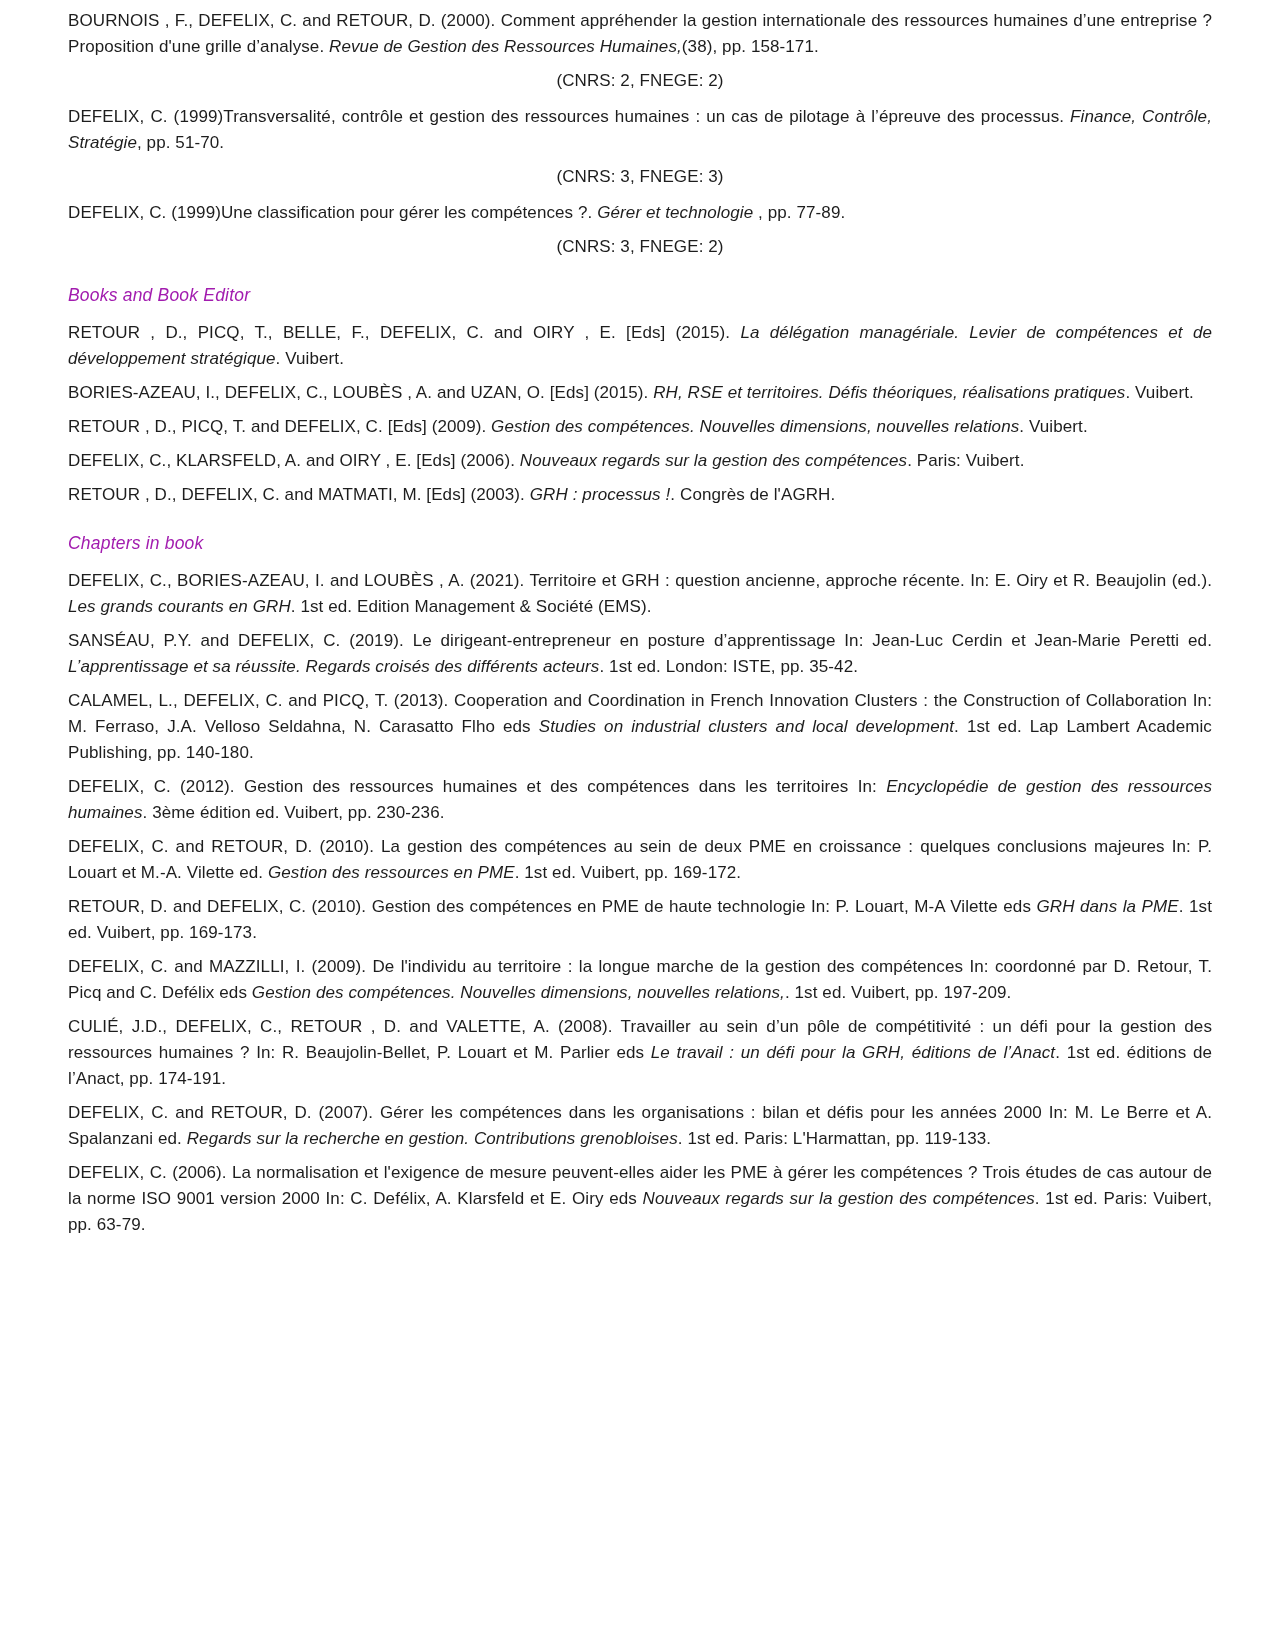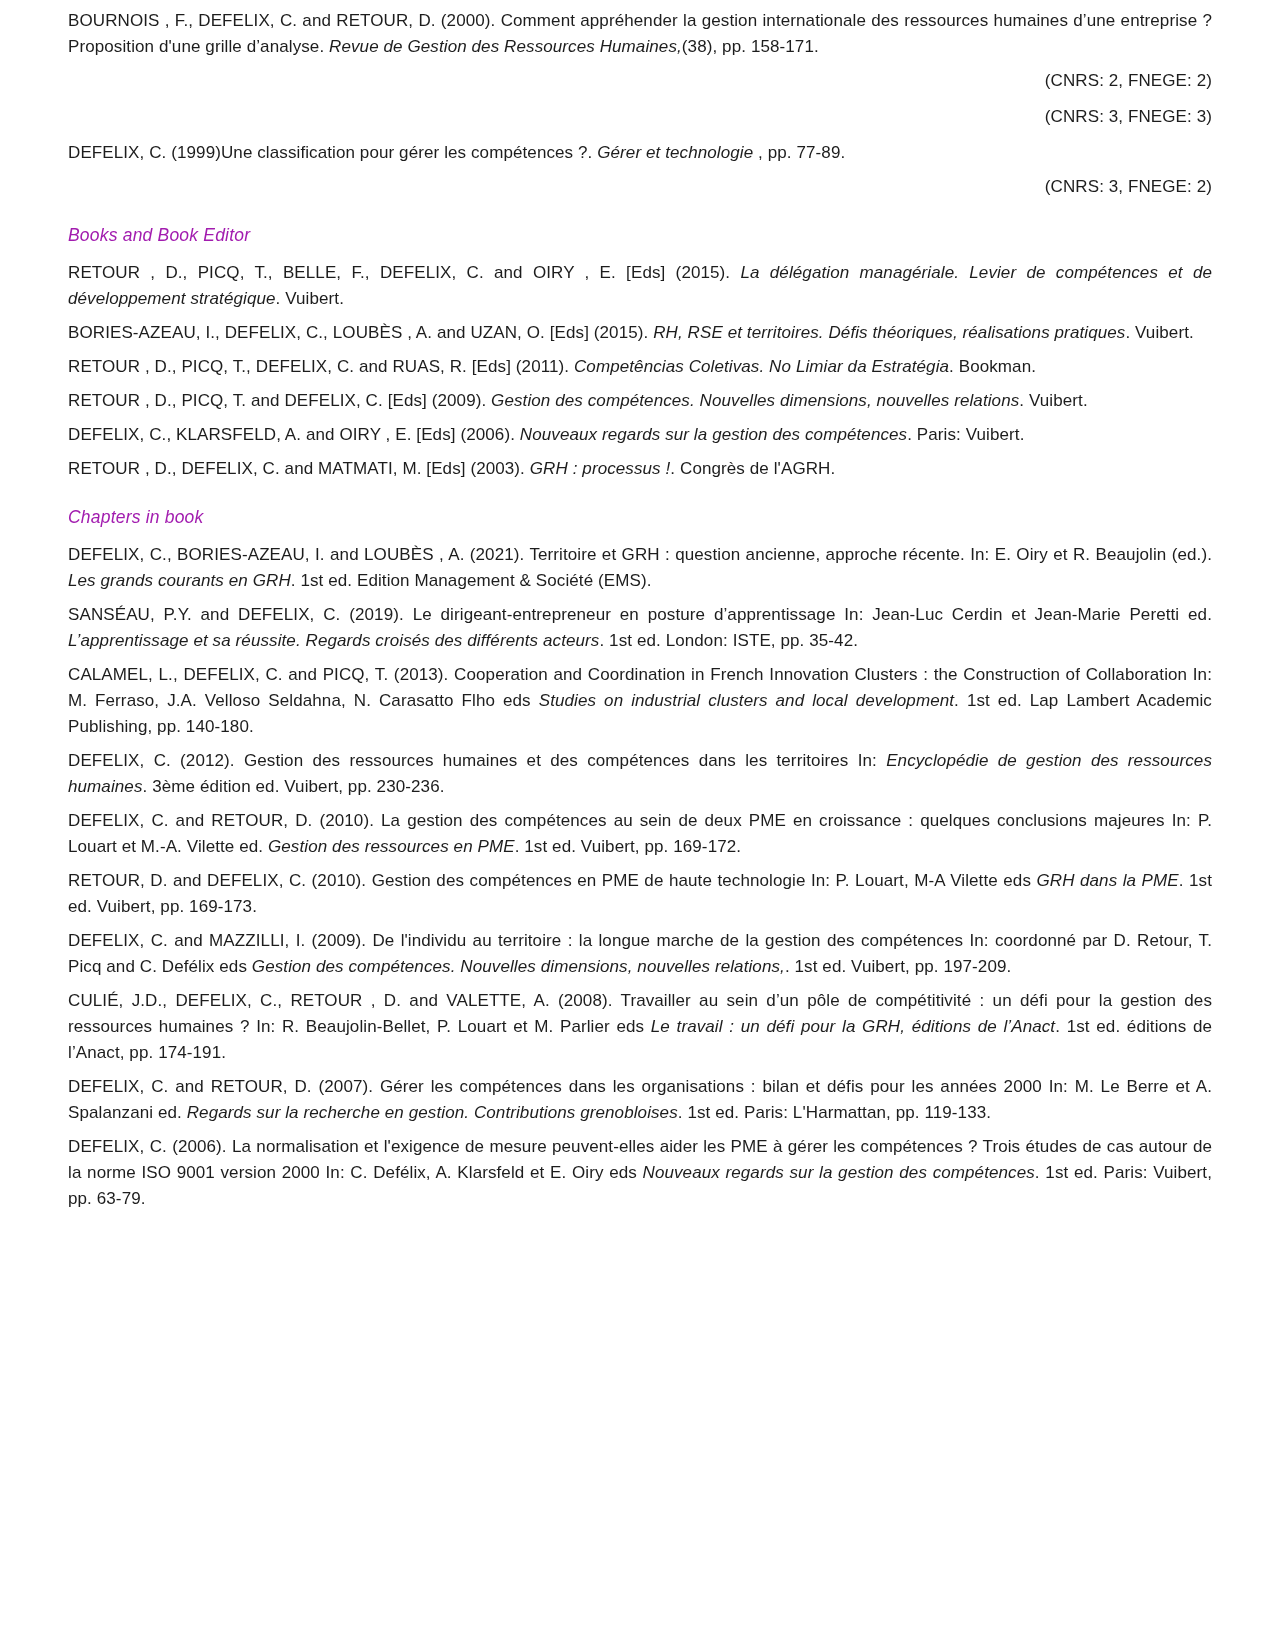--- a/index.html
+++ b/index.html
@@ -21,21 +21,21 @@
   }
   .pub-section { display: block; }
   p.entry {
     margin: 0 0 8px 0;
     font-size: 17px;
     line-height: 26px;
     letter-spacing: 0.1px;
     text-align: justify;
   }
   p.entry.metrics {
-    text-align: right;
+    text-align: center;
     margin-bottom: 10px;
   }
   .section-heading {
     margin: 22px 0 12px 0;
     font-size: 17.5px;
     line-height: 26px;
     font-style: italic;
     color: #a21caf;
     letter-spacing: 0.2px;
   }
@@ -43,29 +43,29 @@
   span.run { font-style: normal; }
 </style>
 </head>
 <body>
 
 <div class="page">
   <div id="publications">
       <section class="pub-section">
         <p class="entry reference"><span class="run">BOURNOIS , F., DEFELIX, C. and RETOUR, D. (2000). Comment appréhender la gestion internationale des ressources humaines d’une entreprise ? Proposition d'une grille d’analyse. </span><em class="run italic">Revue de Gestion des Ressources Humaines,</em><span class="run">(38), pp. 158-171.</span></p>
         <p class="entry metrics"><span class="run">(CNRS: 2, FNEGE: 2)</span></p>
+        <p class="entry reference"><span class="run">DEFELIX, C. (1999)Transversalité, contrôle et gestion des ressources humaines : un cas de pilotage à l’épreuve des processus. </span><em class="run italic">Finance, Contrôle, Stratégie</em><span class="run">, pp. 51-70.</span></p>
         <p class="entry metrics"><span class="run">(CNRS: 3, FNEGE: 3)</span></p>
         <p class="entry reference"><span class="run">DEFELIX, C. (1999)Une classification pour gérer les compétences ?. </span><em class="run italic">Gérer et technologie</em><span class="run"> , pp. 77-89.</span></p>
         <p class="entry metrics"><span class="run">(CNRS: 3, FNEGE: 2)</span></p>
       </section>
       <section class="pub-section">
         <div class="section-heading">Books and Book Editor</div>
         <p class="entry reference"><span class="run">RETOUR , D., PICQ, T., BELLE, F., DEFELIX, C. and OIRY , E. [Eds] (2015). </span><em class="run italic">La délégation managériale. Levier de compétences et de développement stratégique</em><span class="run">. Vuibert.</span></p>
         <p class="entry reference"><span class="run">BORIES-AZEAU, I., DEFELIX, C., LOUBÈS , A. and UZAN, O. [Eds] (2015). </span><em class="run italic">RH, RSE et territoires. Défis théoriques, réalisations pratiques</em><span class="run">. Vuibert.</span></p>
-        <p class="entry reference"><span class="run">RETOUR , D., PICQ, T., DEFELIX, C. and RUAS, R. [Eds] (2011). </span><em class="run italic">Competências Coletivas. No Limiar da Estratégia</em><span class="run">. Bookman.</span></p>
         <p class="entry reference"><span class="run">RETOUR , D., PICQ, T. and DEFELIX, C. [Eds] (2009). </span><em class="run italic">Gestion des compétences. Nouvelles dimensions, nouvelles relations</em><span class="run">. Vuibert.</span></p>
         <p class="entry reference"><span class="run">DEFELIX, C., KLARSFELD, A. and OIRY , E. [Eds] (2006). </span><em class="run italic">Nouveaux regards sur la gestion des compétences</em><span class="run">. Paris: Vuibert.</span></p>
         <p class="entry reference"><span class="run">RETOUR , D., DEFELIX, C. and MATMATI, M. [Eds] (2003). </span><em class="run italic">GRH : processus !</em><span class="run">. Congrès de l'AGRH.</span></p>
       </section>
       <section class="pub-section">
         <div class="section-heading">Chapters in book</div>
         <p class="entry reference"><span class="run">DEFELIX, C., BORIES-AZEAU, I. and LOUBÈS , A. (2021). Territoire et GRH : question ancienne, approche récente. In: E. Oiry et R. Beaujolin (ed.). </span><em class="run italic">Les grands courants en GRH</em><span class="run">. 1st ed. Edition Management &amp; Société (EMS).</span></p>
         <p class="entry reference"><span class="run">SANSÉAU, P.Y. and DEFELIX, C. (2019). Le dirigeant-entrepreneur en posture d’apprentissage In: Jean-Luc Cerdin et Jean-Marie Peretti ed. </span><em class="run italic">L’apprentissage et sa réussite. Regards croisés des différents acteurs</em><span class="run">. 1st ed. London: ISTE, pp. 35-42.</span></p>
         <p class="entry reference"><span class="run">CALAMEL, L., DEFELIX, C. and PICQ, T. (2013). Cooperation and Coordination in French Innovation Clusters : the Construction of Collaboration In: M. Ferraso, J.A. Velloso Seldahna, N. Carasatto Flho eds </span><em class="run italic">Studies on industrial clusters and local development</em><span class="run">. 1st ed. Lap Lambert Academic Publishing, pp. 140-180.</span></p>
         <p class="entry reference"><span class="run">DEFELIX, C. (2012). Gestion des ressources humaines et des compétences dans les territoires In: </span><em class="run italic">Encyclopédie de gestion des ressources humaines</em><span class="run">. 3ème édition ed. Vuibert, pp. 230-236.</span></p>

